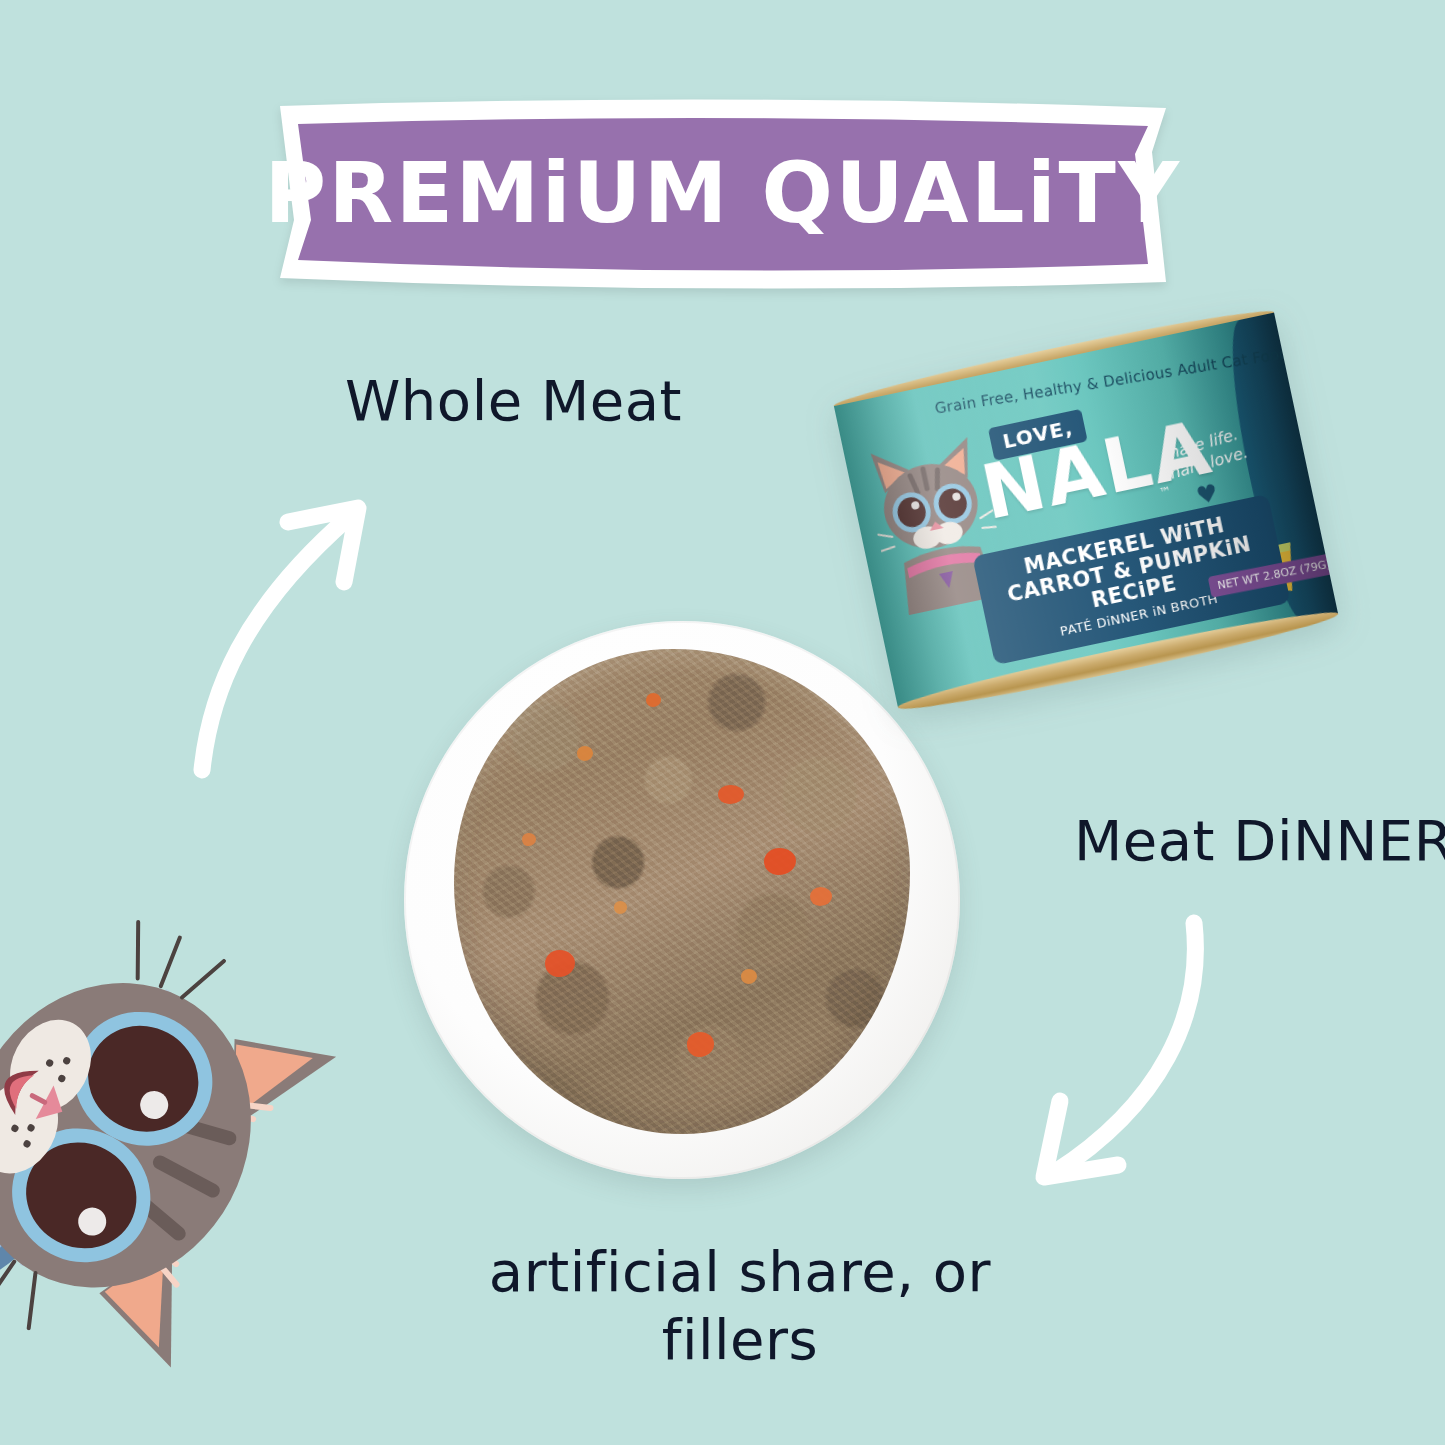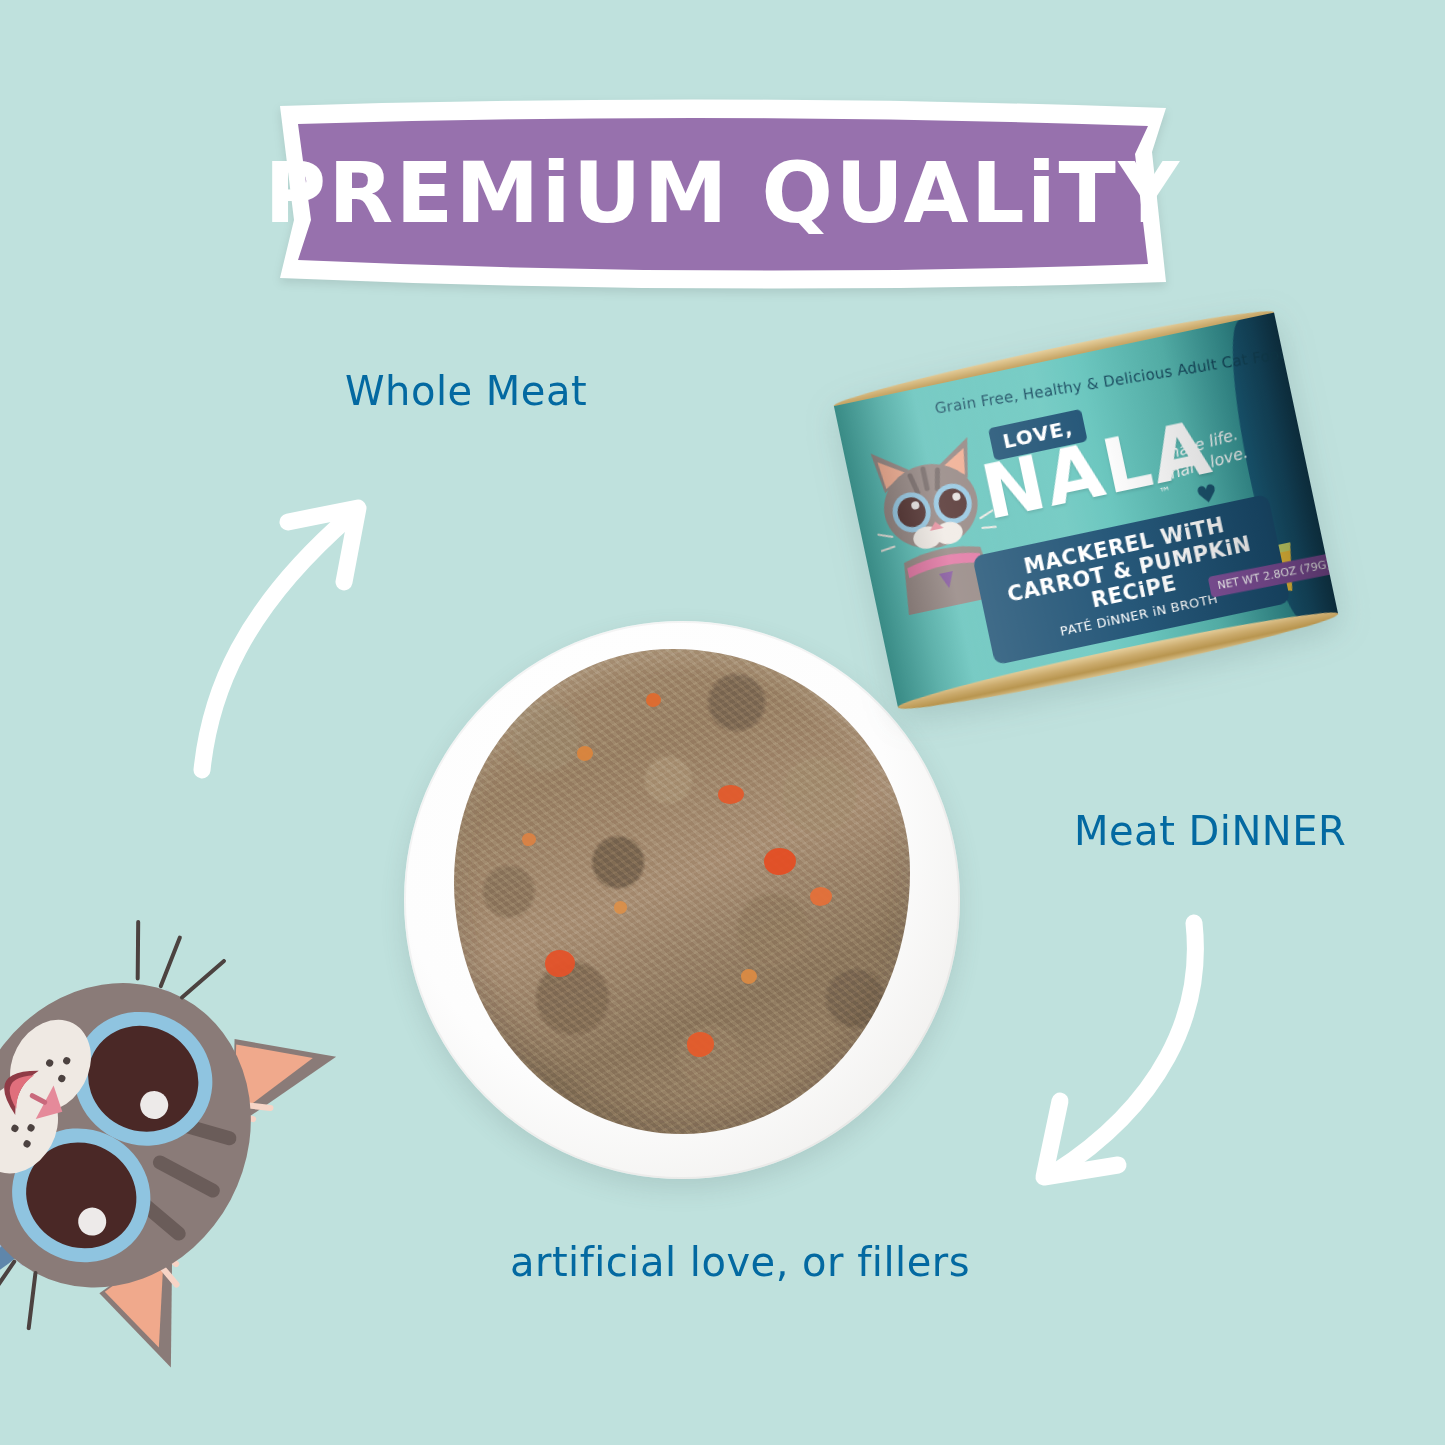--- a/index.html
+++ b/index.html
@@ -51,23 +51,23 @@
     letter-spacing: 2.5px;
     text-align: center;
     padding-bottom: 4px;
     box-sizing: border-box;
     white-space: nowrap;
   }
 
   
   .feature-label {
     position: absolute;
-    color: #0369a1;
-    font-family: "DejaVu Sans", sans-serif;
-    font-size: 40px;
+    color: #0f172a;
+    font-family: "DejaVu Sans", sans-serif;
+    font-size: 56px;
     font-weight: 400;
     letter-spacing: 0.5px;
     white-space: nowrap;
   }
   #label-whole-meat { left: 345px; top: 368px; }
   #label-grain-free { left: 47px; top: 808px; }
   #label-meat-first { left: 1074px; top: 808px; }
   #label-no-preservative {
     left: 430px;
     top: 1238px;
@@ -316,21 +316,21 @@
     </div>
     <div class="banner-text">PREMiUM QUALiTY</div>
   </div>
 
   <div class="feature-label" id="label-whole-meat">Whole Meat</div>
 
 
   <div class="feature-label" id="label-meat-first">Meat DiNNER</div>
 
   <div class="feature-label" id="label-no-preservative">
-    <div>artificial love, or fillers</div>
+    <div>artificial share, or fillers</div>
   </div>
 
   <div class="arrow" id="arrow-up">
     <svg viewBox="0 0 225 305" xmlns="http://www.w3.org/2000/svg">
       <path d="M22 292 C 30 215, 62 132, 170 38" stroke="#ffffff" stroke-width="17" stroke-linecap="round" fill="none"></path>
       <path d="M108 44 L 178 30 L 164 104" stroke="#ffffff" stroke-width="17" stroke-linecap="round" stroke-linejoin="round" fill="none"></path>
     </svg>
   </div>
 
   <div class="arrow" id="arrow-down">

